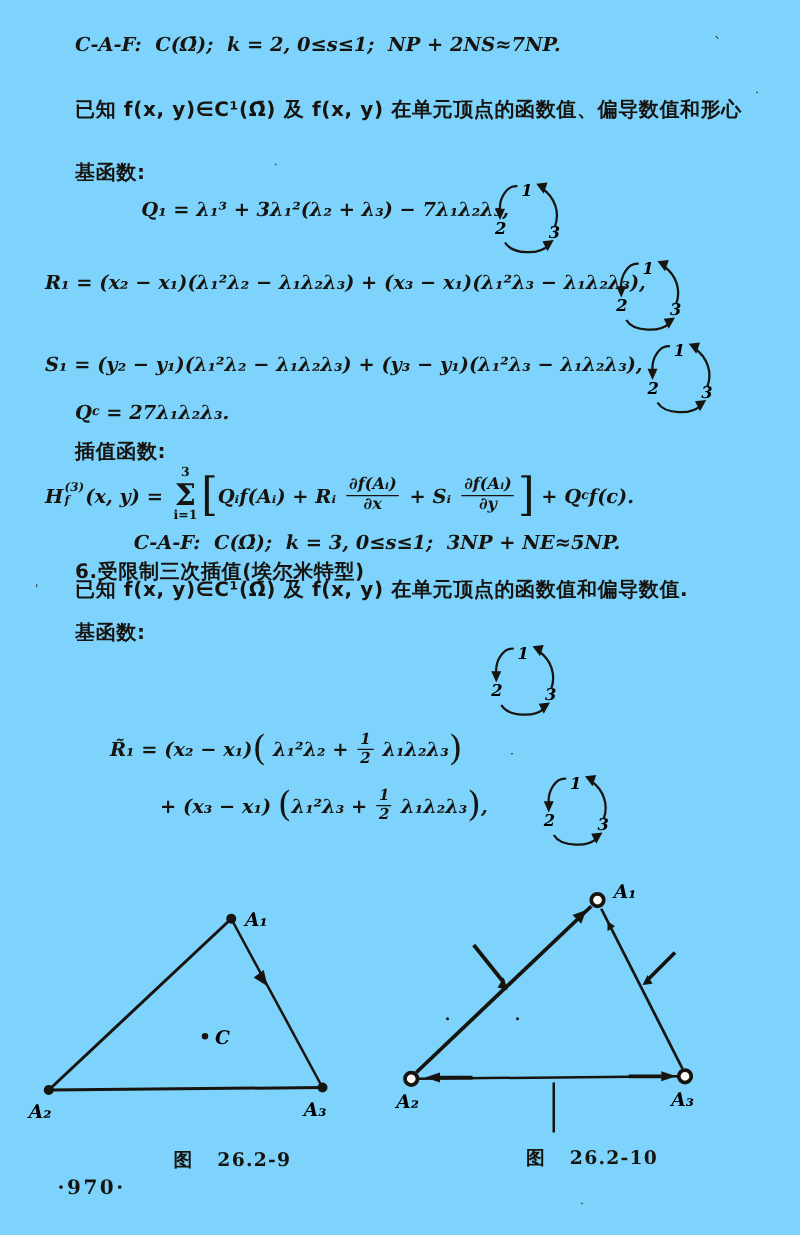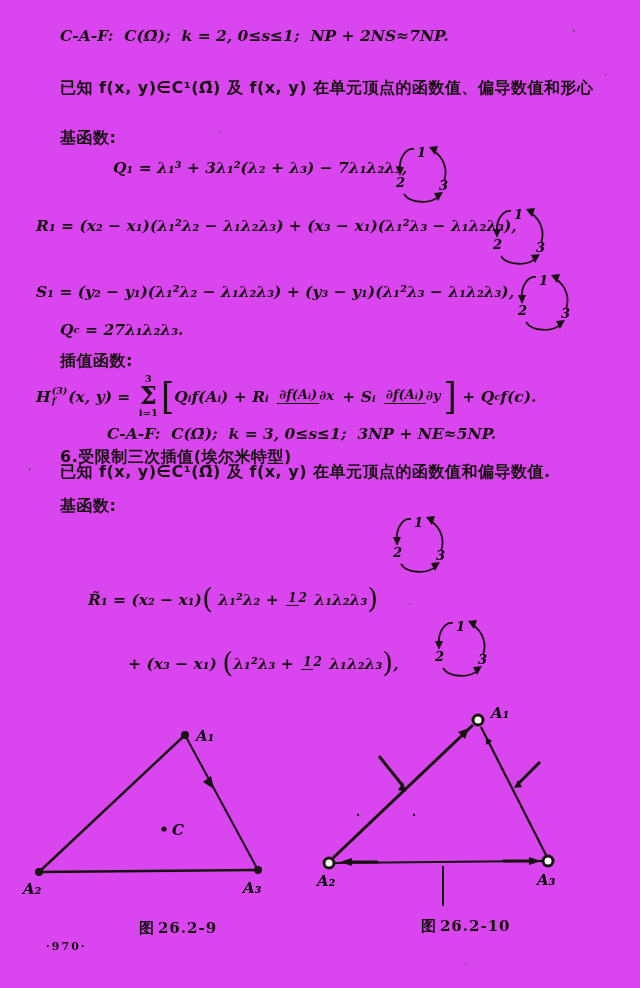--- a/index.html
+++ b/index.html
@@ -1,51 +1,51 @@
 <!DOCTYPE html>
 <html><head>
 <meta charset="utf-8">
 <style>
   html,body{margin:0;padding:0;background:#e8e6e0;}
   .page{
     position:relative;width:640px;height:988px;margin:0 auto;
-    background:#d946ef;color:#17140f;overflow:hidden;
+    background:#7dd3fc;color:#17140f;overflow:hidden;
     font-family:"DejaVu Serif","DejaVu Sans",serif;
   }
   .abs{position:absolute;}
   .cn{
     font-family:"DejaVu Sans","DejaVu Serif",sans-serif;
     font-weight:700;font-size:16px;letter-spacing:0.5px;white-space:pre;
   }
   .math{
     font-family:"DejaVu Serif","DejaVu Sans",serif;
     font-style:italic;font-weight:600;font-size:15.5px;white-space:pre;
   }
   .mrow{display:flex;align-items:center;font-style:italic;font-weight:600;
         font-family:"DejaVu Serif","DejaVu Sans",serif;font-size:15.5px;white-space:pre;}
   .ss{display:inline-flex;flex-direction:column;align-items:flex-start;
       font-size:9.5px;line-height:1.05;vertical-align:middle;margin:0 1px;}
   .sum{display:inline-flex;flex-direction:column;align-items:center;
        font-style:normal;line-height:1;margin:0 3px;}
   .sum .lim{font-size:10px;}
   .sum .sig{font-size:24px;font-weight:700;}
-  .frac{display:inline-flex;flex-direction:row;align-items:center;
+  .frac{display:inline-flex;flex-direction:column;align-items:center;
         font-size:13px;line-height:1.15;margin:0 3px;vertical-align:middle;}
   .frac .num{border-bottom:1.4px solid #17140f;padding:0 2px;}
   .half{font-size:12px;margin:0 2px;}
   .bigbr{font-size:34px;font-weight:400;font-style:normal;line-height:0.9;
          transform:scaleY(1.08);display:inline-block;}
   .bigpar{font-size:28px;font-weight:400;font-style:normal;line-height:0.9;
           display:inline-block;}
   .cycle{position:absolute;}
   .caption{position:absolute;font-family:"DejaVu Sans",sans-serif;
            font-weight:700;font-size:15px;white-space:pre;}
-  .caption .num{font-family:"DejaVu Serif",serif;margin-left:4px;letter-spacing:1px;}
+  .caption .num{font-family:"DejaVu Serif",serif;margin-left:20px;letter-spacing:1px;}
   .pageno{position:absolute;font-family:"DejaVu Serif",serif;font-weight:700;
-          font-size:11px;letter-spacing:2px;}
+          font-size:16px;letter-spacing:2px;}
   .noise{position:absolute;font-size:10px;color:#3a362f;}
   svg text{font-family:"DejaVu Serif",serif;font-style:italic;font-weight:700;}
 </style>
 </head>
 <body>
 
 <div class="page">
 
   <div class="abs math" style="left:60px;top:26px;">C-A-F:  C(Ω̄);  k = 2, 0≤s≤1;  NP + 2NS≈7NP.</div>
 
@@ -135,21 +135,21 @@
 
   <div class="abs mrow" style="left:88px;top:578px;height:42px;">
     <span>R̃₁ = (x₂ − x₁)</span>
     <span class="bigpar">(</span>
     <span> λ₁²λ₂ + </span>
     <span class="frac half"><span class="num">1</span><span>2</span></span>
     <span> λ₁λ₂λ₃</span>
     <span class="bigpar">)</span>
   </div>
 
-  <div class="abs mrow" style="left:128px;top:642px;height:42px;align-items:center;">
+  <div class="abs mrow" style="left:128px;top:623px;height:42px;align-items:center;">
     <span>+ (x₃ − x₁) </span>
     <span class="bigpar">(</span>
     <span>λ₁²λ₃ + </span>
     <span class="frac half"><span class="num">1</span><span>2</span></span>
     <span> λ₁λ₂λ₃</span>
     <span class="bigpar">)</span>
     <span>,</span>
   </div>
 
   <svg class="cycle" style="left:432px;top:616px;" width="58" height="62" viewBox="0 0 58 62">

